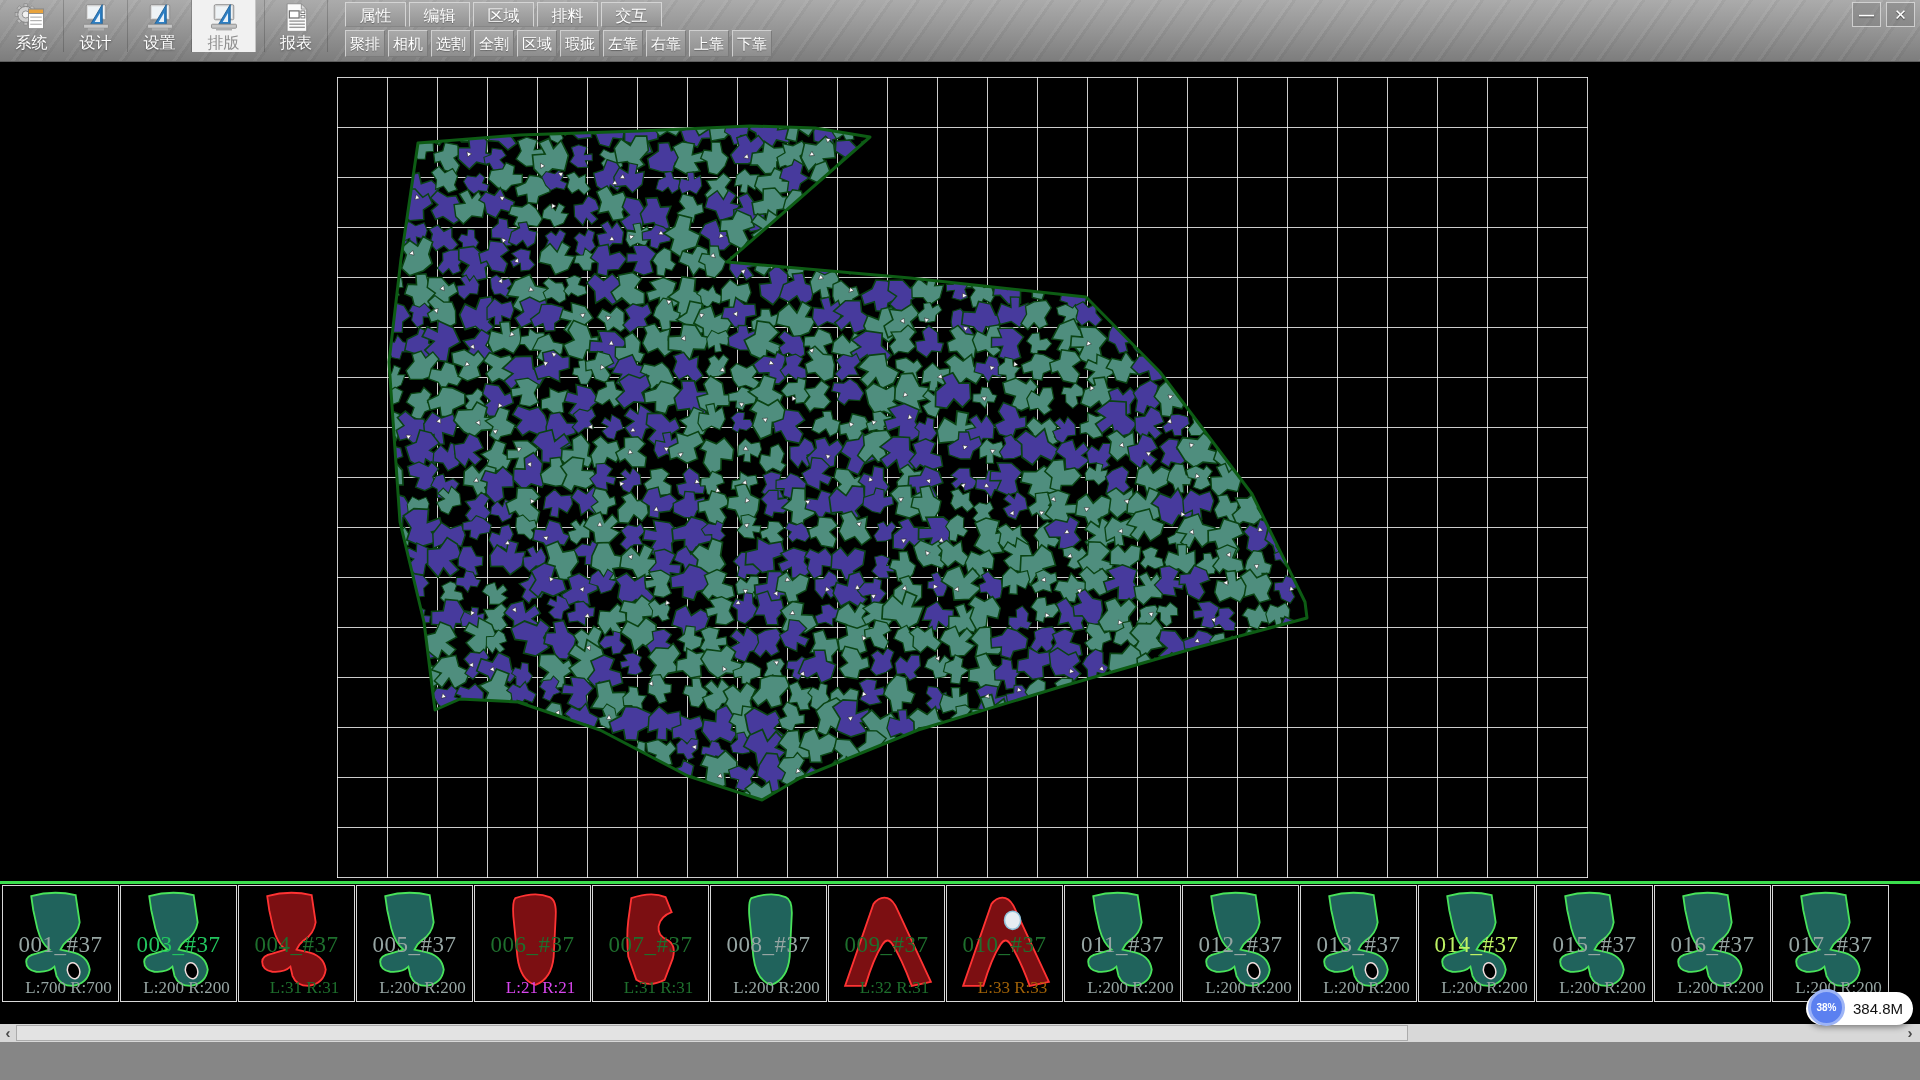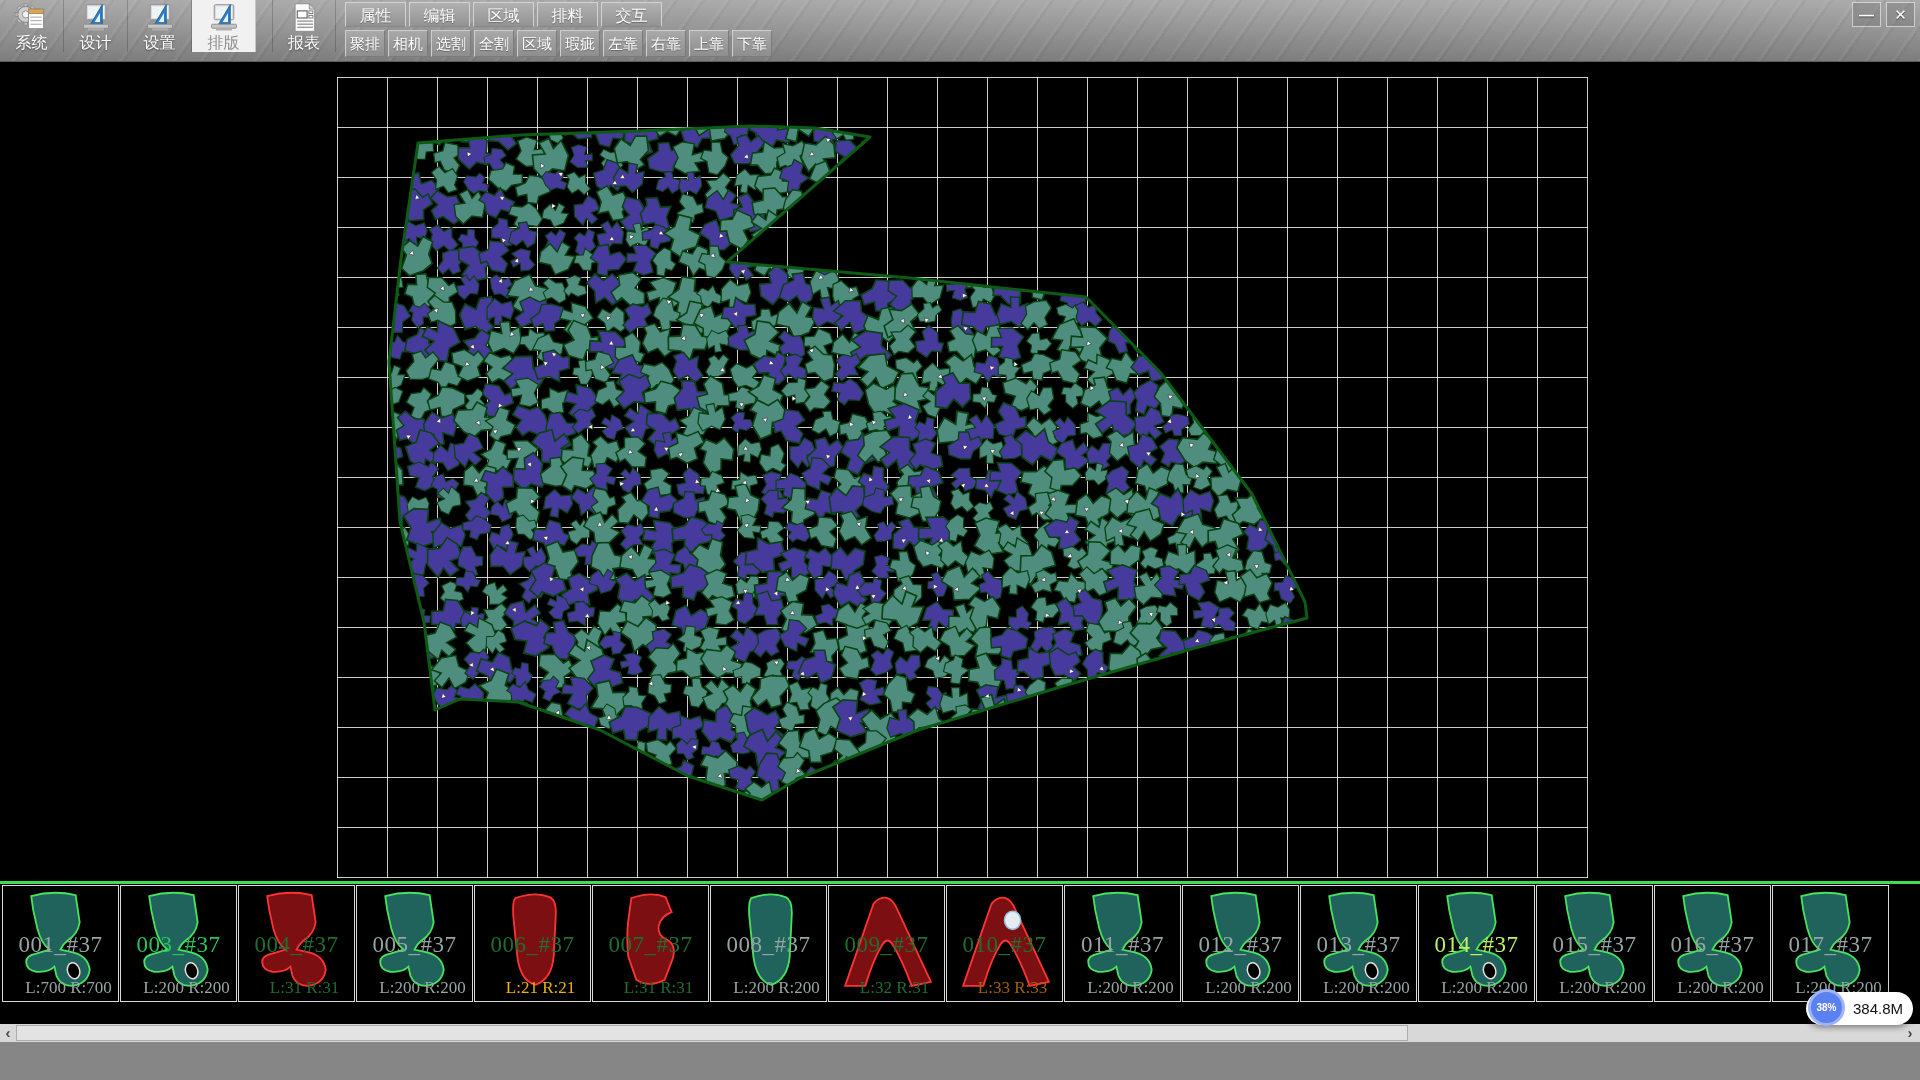--- a/index.html
+++ b/index.html
@@ -11,21 +11,21 @@
     background:linear-gradient(180deg,#ababab 0%,#979797 45%,#7d7d7d 100%);
     border-bottom:1px solid #5e5e5e;box-sizing:border-box;}
   .topbar::after{content:"";position:absolute;inset:0;pointer-events:none;
     background:repeating-linear-gradient(125deg,rgba(255,255,255,.05) 0 3px,rgba(0,0,0,.04) 3px 6px,transparent 6px 22px);}
   .modules{position:absolute;left:0;top:0;height:62px;display:flex;z-index:2}
   .module{width:64px;height:52px;display:flex;flex-direction:column;align-items:center;
     padding-top:2px;box-sizing:border-box;border-right:1px solid rgba(0,0,0,.18);cursor:default}
   .module .mlabel{font-size:16px;color:#fff;line-height:18px;text-shadow:0 1px 2px rgba(0,0,0,.45)}
   .module.selected{background:#f1f1f1}
   .module.selected .mlabel{color:#8f8f8f;text-shadow:none}
-  .module.gapped{margin-left:16px;border-left:1px solid rgba(0,0,0,.18)}
+  .module.gapped{margin-left:8px;border-left:1px solid rgba(0,0,0,.18)}
   .menu-tabs{position:absolute;left:345px;top:2px;display:flex;gap:3px;z-index:2}
   .tab{width:61px;height:25px;line-height:25px;text-align:center;color:#fff;font-size:16px;
     background:linear-gradient(#b1b1b1,#939393);border:1px solid #d4d4d4;border-bottom-color:#868686;
     box-sizing:border-box;text-shadow:0 1px 1px rgba(0,0,0,.35)}
   .tool-row{position:absolute;left:345px;top:30px;display:flex;gap:3px;z-index:2}
   .tbtn{width:40px;height:27px;line-height:26px;text-align:center;color:#fff;font-size:15px;
     background:linear-gradient(#a9a9a9,#8e8e8e);border:1px solid #cfcfcf;border-right-color:#7b7b7b;
     border-bottom-color:#7b7b7b;box-sizing:border-box;text-shadow:0 1px 1px rgba(0,0,0,.35)}
   .win-controls{position:absolute;right:5px;top:2px;display:flex;gap:5px;z-index:2}
   .win-btn{width:29px;height:25px;line-height:24px;text-align:center;color:#fff;font-size:15px;
@@ -1360,21 +1360,21 @@
        <path d="M20,8 Q42,2 64,7 L68,34 Q66,46 56,52 Q51,56 49,61 L58,63 Q76,66 78,81 Q76,95 61,97 Q49,97 45,87 L43,78 Q37,84 25,83 Q15,81 15,73 Q15,67 25,65 L38,61 Q30,55 26,40 L22,22 Z" fill="#20635c" stroke="#49e25b" stroke-width="1.8"></path>
       </svg>
       <div class="pname" style="color:#96a5a3">005_#37</div>
       <div class="psize" style="color:#96a5a3">L:200 R:200</div>
     </div>
     <div class="cell">
       <svg width="105" height="111" viewBox="0 0 100 110">
        <path d="M32,10 Q52,3 66,9 Q73,12 72,28 L70,68 Q68,90 52,96 Q37,92 34,68 L30,28 Q29,13 32,10 Z" fill="#7c0f12" stroke="#ff3333" stroke-width="1.8"></path>
       </svg>
       <div class="pname" style="color:#1e6f2d">006_#37</div>
-      <div class="psize" style="color:#eab308">L:21 R:21</div>
+      <div class="psize" style="color:#d946ef">L:21 R:21</div>
     </div>
     <div class="cell">
       <svg width="105" height="111" viewBox="0 0 100 110">
        <path d="M30,10 Q50,3 64,9 L70,24 Q59,28 57,38 Q56,47 65,51 Q75,56 71,70 L63,91 Q47,99 35,91 L27,68 Q25,48 27,32 Z" fill="#7c0f12" stroke="#ff3333" stroke-width="1.8"></path>
       </svg>
       <div class="pname" style="color:#1e6f2d">007_#37</div>
       <div class="psize" style="color:#1e6f2d">L:31 R:31</div>
     </div>
     <div class="cell">
       <svg width="105" height="111" viewBox="0 0 100 110">

